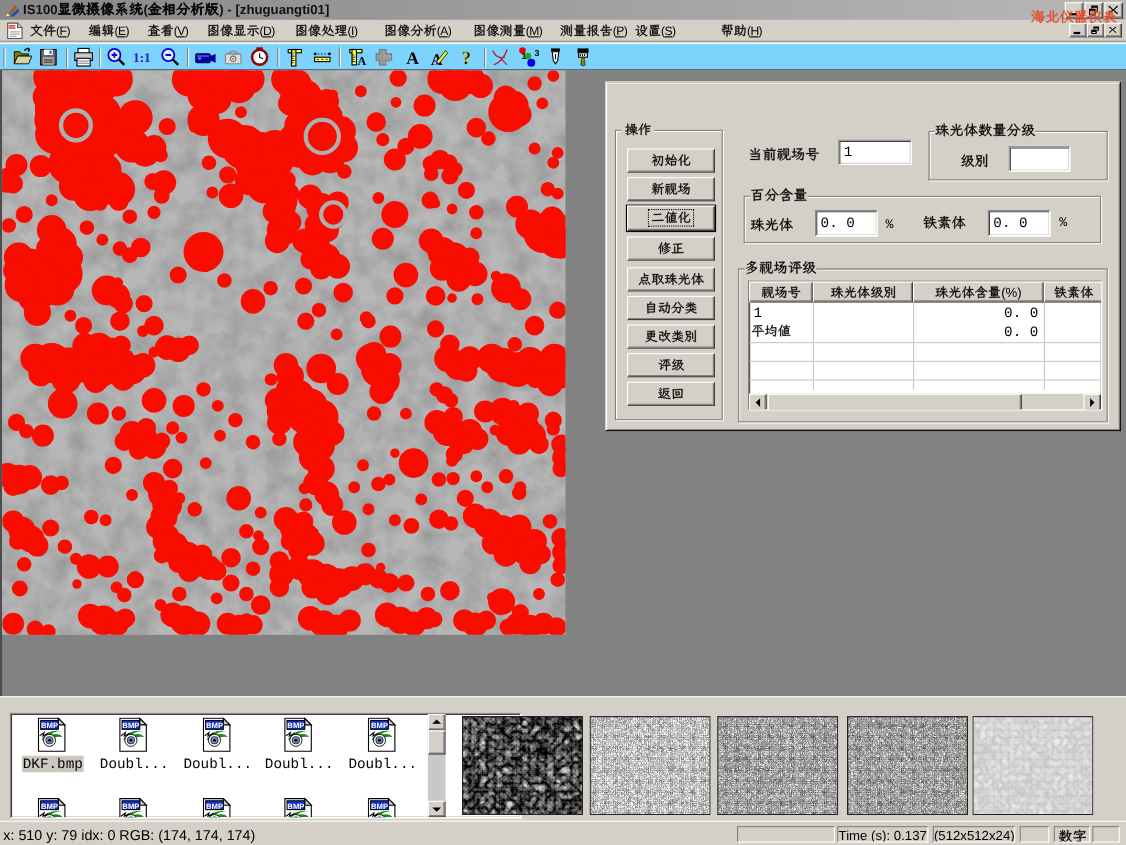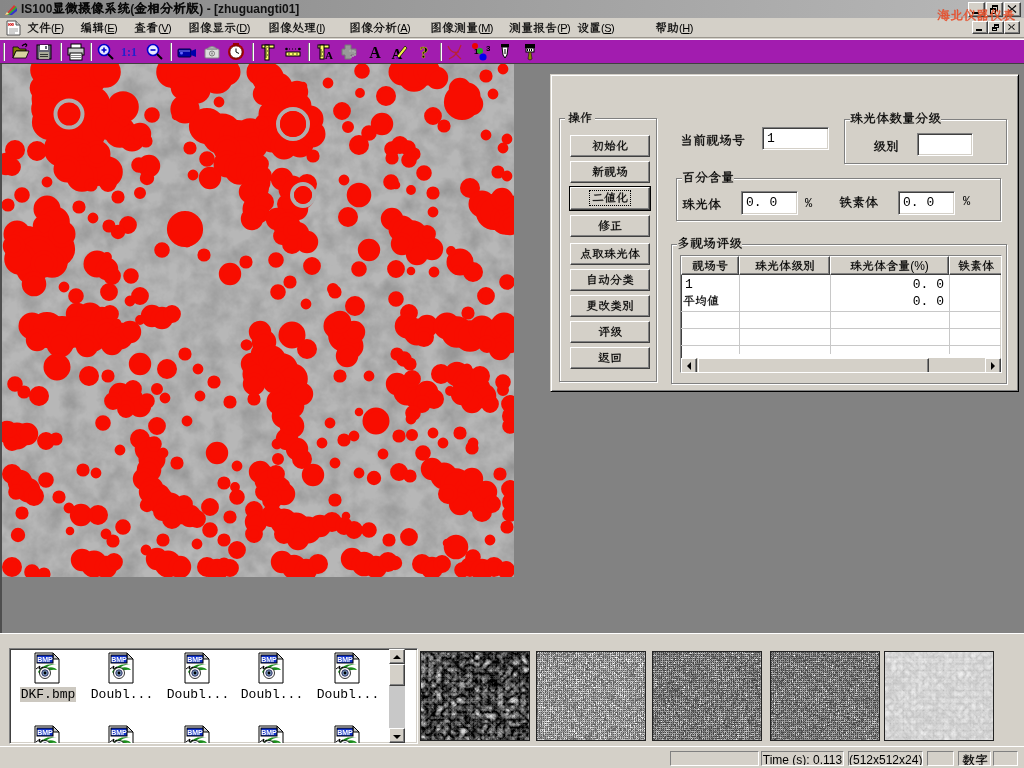--- a/index.html
+++ b/index.html
@@ -235,21 +235,21 @@
       <use href="#u5317"></use>
     </svg><svg viewBox="0 0 1000 1000">
       <use href="#u4eea"></use>
     </svg><svg viewBox="0 0 1000 1000">
       <use href="#u5668"></use>
     </svg><svg viewBox="0 0 1000 1000">
       <use href="#u4eea"></use>
     </svg><svg viewBox="0 0 1000 1000">
       <use href="#u8868"></use>
     </svg></div>
-<div class="abs" style="left:0;top:39px;width:1024px;height:25px;background:#a21caf;border-bottom:1px solid #404040;border-top:1px solid #fff">
+<div class="abs" style="left:0;top:39px;width:1024px;height:25px;background:#7dd3fc;border-bottom:1px solid #404040;border-top:1px solid #fff">
     <div class="abs vsep" style="left:3px;top:3px;height:18px"></div>
     <div class="abs" style="left:11px;top:2px;width:20px;height:20px">
       <svg class="ic" width="20" height="20" viewBox="0 0 20 20">
         <path d="M2 16 L2 5 L7 5 L8.5 7 L15 7 L15 9 L5 9 Z" fill="#808000" stroke="#000" stroke-width=".8"></path>
         <path d="M2 16 L5 9 L18 9 L15 16 Z" fill="#d8d4a0" stroke="#000" stroke-width=".8"></path>
         <path d="M11 4 Q14 1 16 3 M16 3 L14 1.5 M16 3 L14.5 5" fill="none" stroke="#000" stroke-width="1.2"></path>
       </svg>
     </div>
     <div class="abs" style="left:34px;top:2px;width:20px;height:20px">
       <svg class="ic" width="20" height="20" viewBox="0 0 20 20">
@@ -1149,21 +1149,21 @@
             <path d="M9 3 L5 7 L9 11 Z" fill="#000"></path>
           </svg></div>
         <div class="abs btn" style="left:304px;top:0;width:16px;height:16px"><svg width="14" height="14" viewBox="0 0 14 14">
             <path d="M5 3 L9 7 L5 11 Z" fill="#000"></path>
           </svg></div>
         <div class="abs btn" style="left:17px;top:0;width:231px;height:16px"></div>
       </div>
     </div>
   </div>
 <div class="abs" style="left:0;top:633px;width:1024px;height:113px;background:#d4d0c8;border-top:1px solid #fff">
-    <div class="abs sunk2" style="left:9px;top:14px;width:409px;height:96px;overflow:hidden">
+    <div class="abs sunk2" style="left:9px;top:14px;width:465px;height:96px;overflow:hidden">
       <div class="abs" style="left:20px;top:3px;width:36px;height:32px">
         <svg class="ic" width="33" height="32" viewBox="0 0 33 32">
           <path d="M5 1 H23 L29 7 V31 H5 Z" fill="#fff" stroke="#000"></path>
           <path d="M23 1 L23 7 L29 7 Z" fill="#ccc" stroke="#000"></path>
           <rect x="7" y="3" width="16" height="8" fill="#1133cc" stroke="#000"></rect>
           <text x="15" y="10" font-size="7" font-weight="bold" fill="#fff" text-anchor="middle" font-family="Liberation Sans">BMP</text>
           <path d="M8 20 Q14 10 27 13 Q20 12 16 16 Q24 14 27 18 Q20 17 17 20 Q14 23 10 22 Z" fill="#1a8c1a"></path>
           <path d="M6 17 L10 14 L9 17 L13 15 L11 18 L15 17" fill="none" stroke="#000" stroke-width="1"></path>
           <circle cx="15" cy="21" r="5.5" fill="#fff" stroke="#000" stroke-width=".8"></circle>
           <circle cx="15" cy="21" r="3.2" fill="#7799bb" stroke="#336"></circle>
@@ -1372,22 +1372,23 @@
             <feFuncG type="linear" slope="0.2" intercept="0.734"></feFuncG>
             <feFuncB type="linear" slope="0.2" intercept="0.734"></feFuncB>
           </feComponentTransfer>
         </filter>
       </defs>
       <rect width="110" height="90" filter="url(#tE)"></rect>
       <rect x="0.5" y="0.5" width="109" height="89" fill="none" stroke="#222"></rect>
     </svg>
   </div>
 <div class="abs" style="left:0;top:746px;width:1024px;height:22px;background:#d4d0c8;border-top:1px solid #fff">
+    <div class="abs" style="left:3px;top:5px;font:13px &quot;Liberation Sans&quot;,sans-serif;color:#000">x: 510 y: 79  idx: 0  RGB: (174, 174, 174)</div>
     <div class="abs" style="left:670px;top:4px;width:89px;height:15px;border:1px solid;border-color:#808080 #fff #fff #808080;font:12px &quot;Liberation Sans&quot;,sans-serif;text-align:center;padding-top:1px;white-space:nowrap;overflow:hidden"></div>
-    <div class="abs" style="left:761px;top:4px;width:83px;height:15px;border:1px solid;border-color:#808080 #fff #fff #808080;font:12px &quot;Liberation Sans&quot;,sans-serif;text-align:center;padding-top:1px;white-space:nowrap;overflow:hidden">Time (s): 0.113</div>
+    <div class="abs" style="left:761px;top:4px;width:83px;height:15px;border:1px solid;border-color:#808080 #fff #fff #808080;font:12px &quot;Liberation Sans&quot;,sans-serif;text-align:center;padding-top:1px;white-space:nowrap;overflow:hidden">Time (s): 0.137</div>
     <div class="abs" style="left:848px;top:4px;width:75px;height:15px;border:1px solid;border-color:#808080 #fff #fff #808080;font:12px &quot;Liberation Sans&quot;,sans-serif;text-align:center;padding-top:1px;white-space:nowrap;overflow:hidden">(512x512x24)</div>
     <div class="abs" style="left:927px;top:4px;width:27px;height:15px;border:1px solid;border-color:#808080 #fff #fff #808080;font:12px &quot;Liberation Sans&quot;,sans-serif;text-align:center;padding-top:1px;white-space:nowrap;overflow:hidden"></div>
     <div class="abs" style="left:958px;top:4px;width:33px;height:15px;border:1px solid;border-color:#808080 #fff #fff #808080;font:12px &quot;Liberation Sans&quot;,sans-serif;text-align:center;padding-top:1px;white-space:nowrap;overflow:hidden"><span class="cj c13"><svg viewBox="0 0 1000 1000">
           <use href="#u6570"></use>
         </svg><svg viewBox="0 0 1000 1000">
           <use href="#u5b57"></use>
         </svg></span></div>
     <div class="abs" style="left:993px;top:4px;width:25px;height:15px;border:1px solid;border-color:#808080 #fff #fff #808080;font:12px &quot;Liberation Sans&quot;,sans-serif;text-align:center;padding-top:1px;white-space:nowrap;overflow:hidden"></div>
   </div>
 </body></html>

